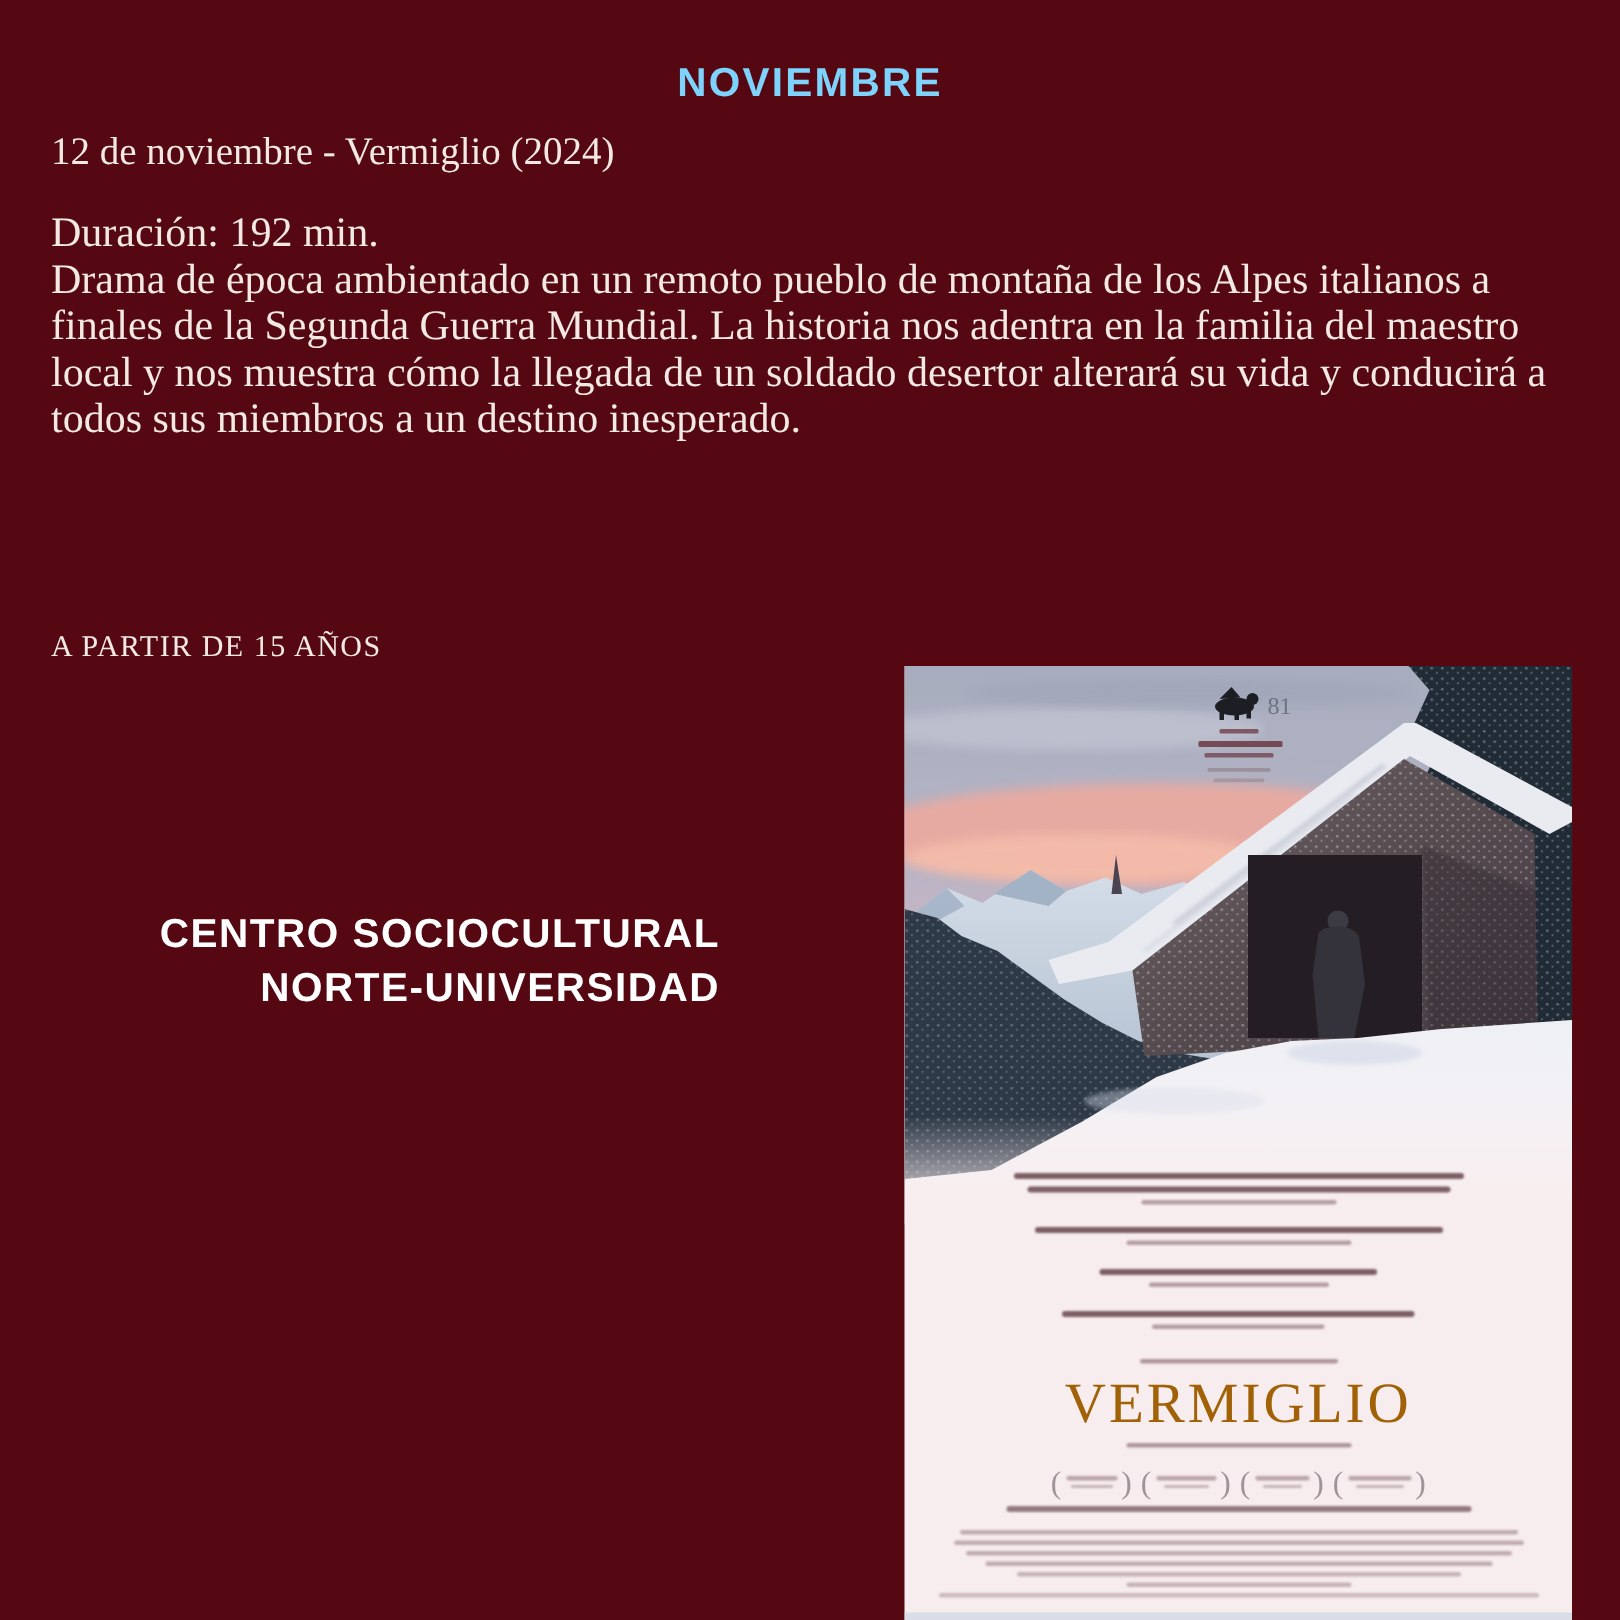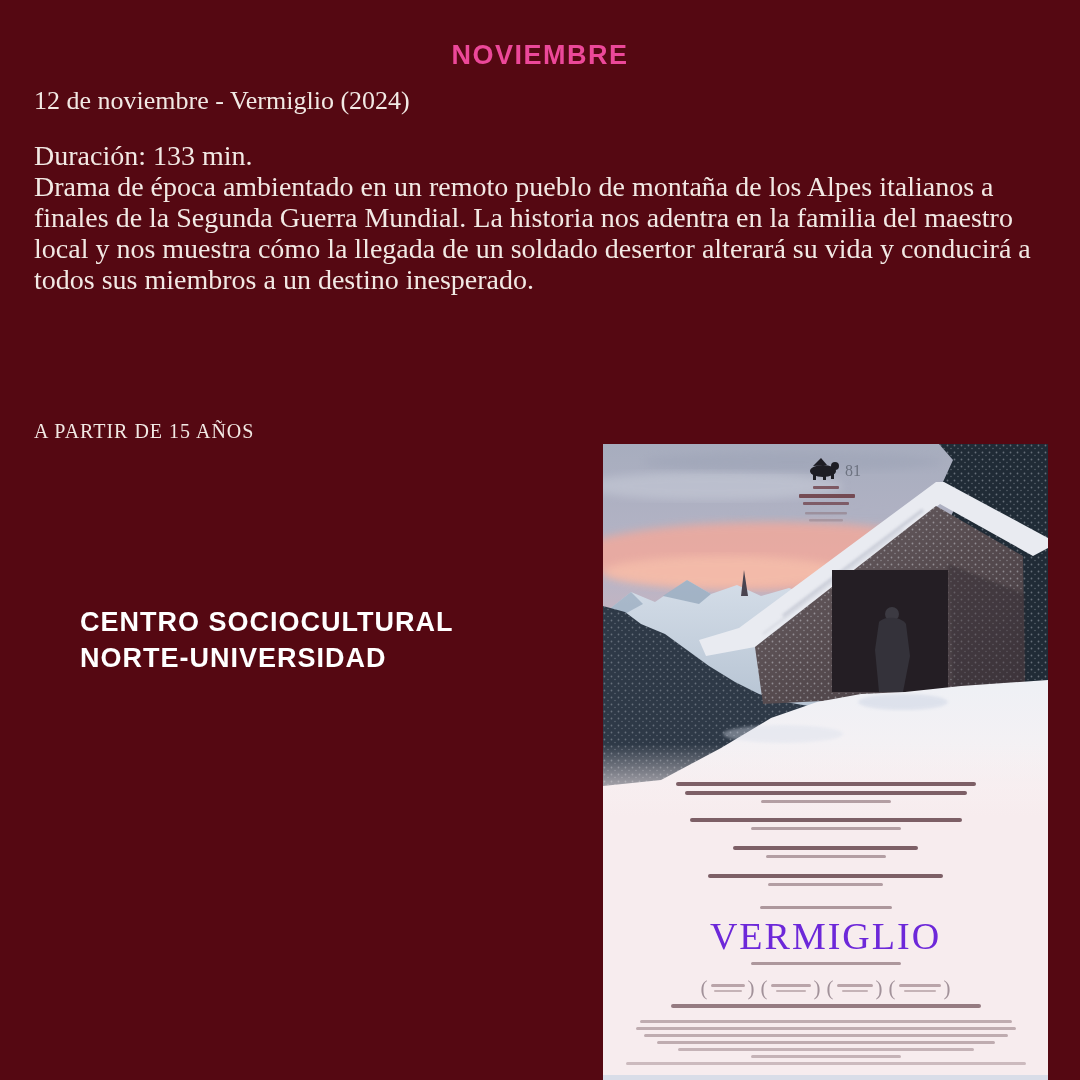--- a/index.html
+++ b/index.html
@@ -7,62 +7,62 @@
     width:1080px;height:1080px;position:relative;overflow:hidden;
     background:#550812;
     font-family:"Liberation Serif", serif;
     color:#f2e9e4;
   }
   .abs{position:absolute;}
   
   #flyer-title{
     top:40px;left:0;width:1080px;text-align:center;
     font-family:"Liberation Sans", sans-serif;font-weight:bold;
-    font-size:27px;letter-spacing:1.5px;color:#ec4899;
+    font-size:27px;letter-spacing:1.5px;color:#7dd3fc;
   }
   
   #date-line{top:86px;left:34px;font-size:26px;}
   #film-info{top:140px;left:34px;width:1016px;font-size:28px;line-height:31px;}
   #film-info p{margin:0;}
   #age-rating{top:420px;left:34px;font-size:20px;letter-spacing:1px;}
   
   #venue-block{
-    top:604px;left:80px;width:400px;text-align:left;
+    top:604px;left:80px;width:400px;text-align:right;
     font-family:"Liberation Sans", sans-serif;font-weight:bold;
     font-size:27px;line-height:36px;letter-spacing:1px;color:#ffffff;
   }
   
   #poster{
     top:444px;left:603px;width:445px;height:636px;
     background:#f7ecee;overflow:hidden;
   }
   #poster-photo{position:absolute;top:0;left:0;}
   .pline{background:#7d5f66;border-radius:2px;filter:blur(0.6px);}
   .quote-group{position:absolute;left:0;width:445px;display:flex;flex-direction:column;align-items:center;gap:5px;}
   #poster-title{
     position:absolute;top:470px;left:0;width:445px;text-align:center;
     font-family:"Liberation Serif", serif;font-size:38px;line-height:44px;
-    letter-spacing:2px;color:#6d28d9;
+    letter-spacing:2px;color:#a16207;
   }
   #laurel-row{position:absolute;top:534px;left:0;width:445px;display:flex;justify-content:center;gap:6px;}
   .laurel{display:flex;align-items:center;gap:3px;}
   .paren{font-family:"Liberation Serif", serif;font-size:21px;color:#a2929a;line-height:20px;}
   .laurel-text{display:flex;flex-direction:column;gap:3px;align-items:center;}
   #credits-block{position:absolute;top:576px;left:0;width:445px;display:flex;flex-direction:column;align-items:center;gap:4px;}
   #poster-bottom-strip{position:absolute;bottom:0;left:0;width:445px;height:5px;background:#d9dde8;}
 </style>
 </head>
 <body>
 
 <div id="flyer-title" class="abs">NOVIEMBRE</div>
 
 <div id="date-line" class="abs">12 de noviembre - Vermiglio (2024)</div>
 
 <div id="film-info" class="abs">
-  <p>Duración: 133 min.</p>
+  <p>Duración: 192 min.</p>
   <p>Drama de época ambientado en un remoto pueblo de montaña de los Alpes italianos a finales de la Segunda Guerra Mundial. La historia nos adentra en la familia del maestro local y nos muestra cómo la llegada de un soldado desertor alterará su vida y conducirá a todos sus miembros a un destino inesperado.</p>
 </div>
 
 <div id="age-rating" class="abs">A PARTIR DE 15 AÑOS</div>
 
 <div id="venue-block" class="abs">
   <div>CENTRO SOCIOCULTURAL</div>
   <div>NORTE-UNIVERSIDAD</div>
 </div>
 

